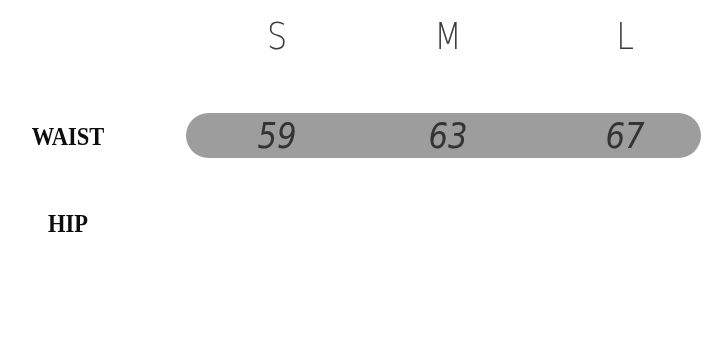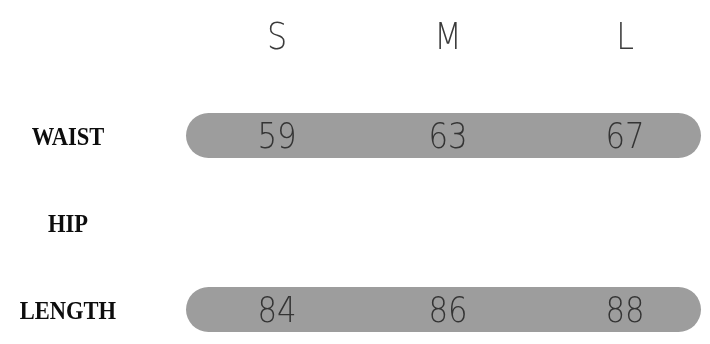--- a/index.html
+++ b/index.html
@@ -66,20 +66,21 @@
   }
 
   .pill {
     position: absolute;
     left: 186px;
     top: 0;
     width: 515px;
     height: 45px;
     background: #9d9d9d;
     border-radius: 23px;
+    font-style: italic;
   }
 
   .cell-value {
     position: absolute;
     top: 0;
     height: 45px;
     line-height: 47px;
     text-align: center;
     font-family: "DejaVu Sans", sans-serif;
     font-size: 35px;
@@ -109,22 +110,14 @@
       <div class="cell-value col0">59</div>
       <div class="cell-value col1">63</div>
       <div class="cell-value col2">67</div>
     </div>
   </div>
 
   <div class="measure-row r1">
     <div class="row-label">HIP</div>
   </div>
 
-  <div class="measure-row r2">
-    <div class="row-label">LENGTH</div>
-    <div class="pill">
-      <div class="cell-value col0">84</div>
-      <div class="cell-value col1">86</div>
-      <div class="cell-value col2">88</div>
-    </div>
-  </div>
 
 </div>
 
 </body></html>

